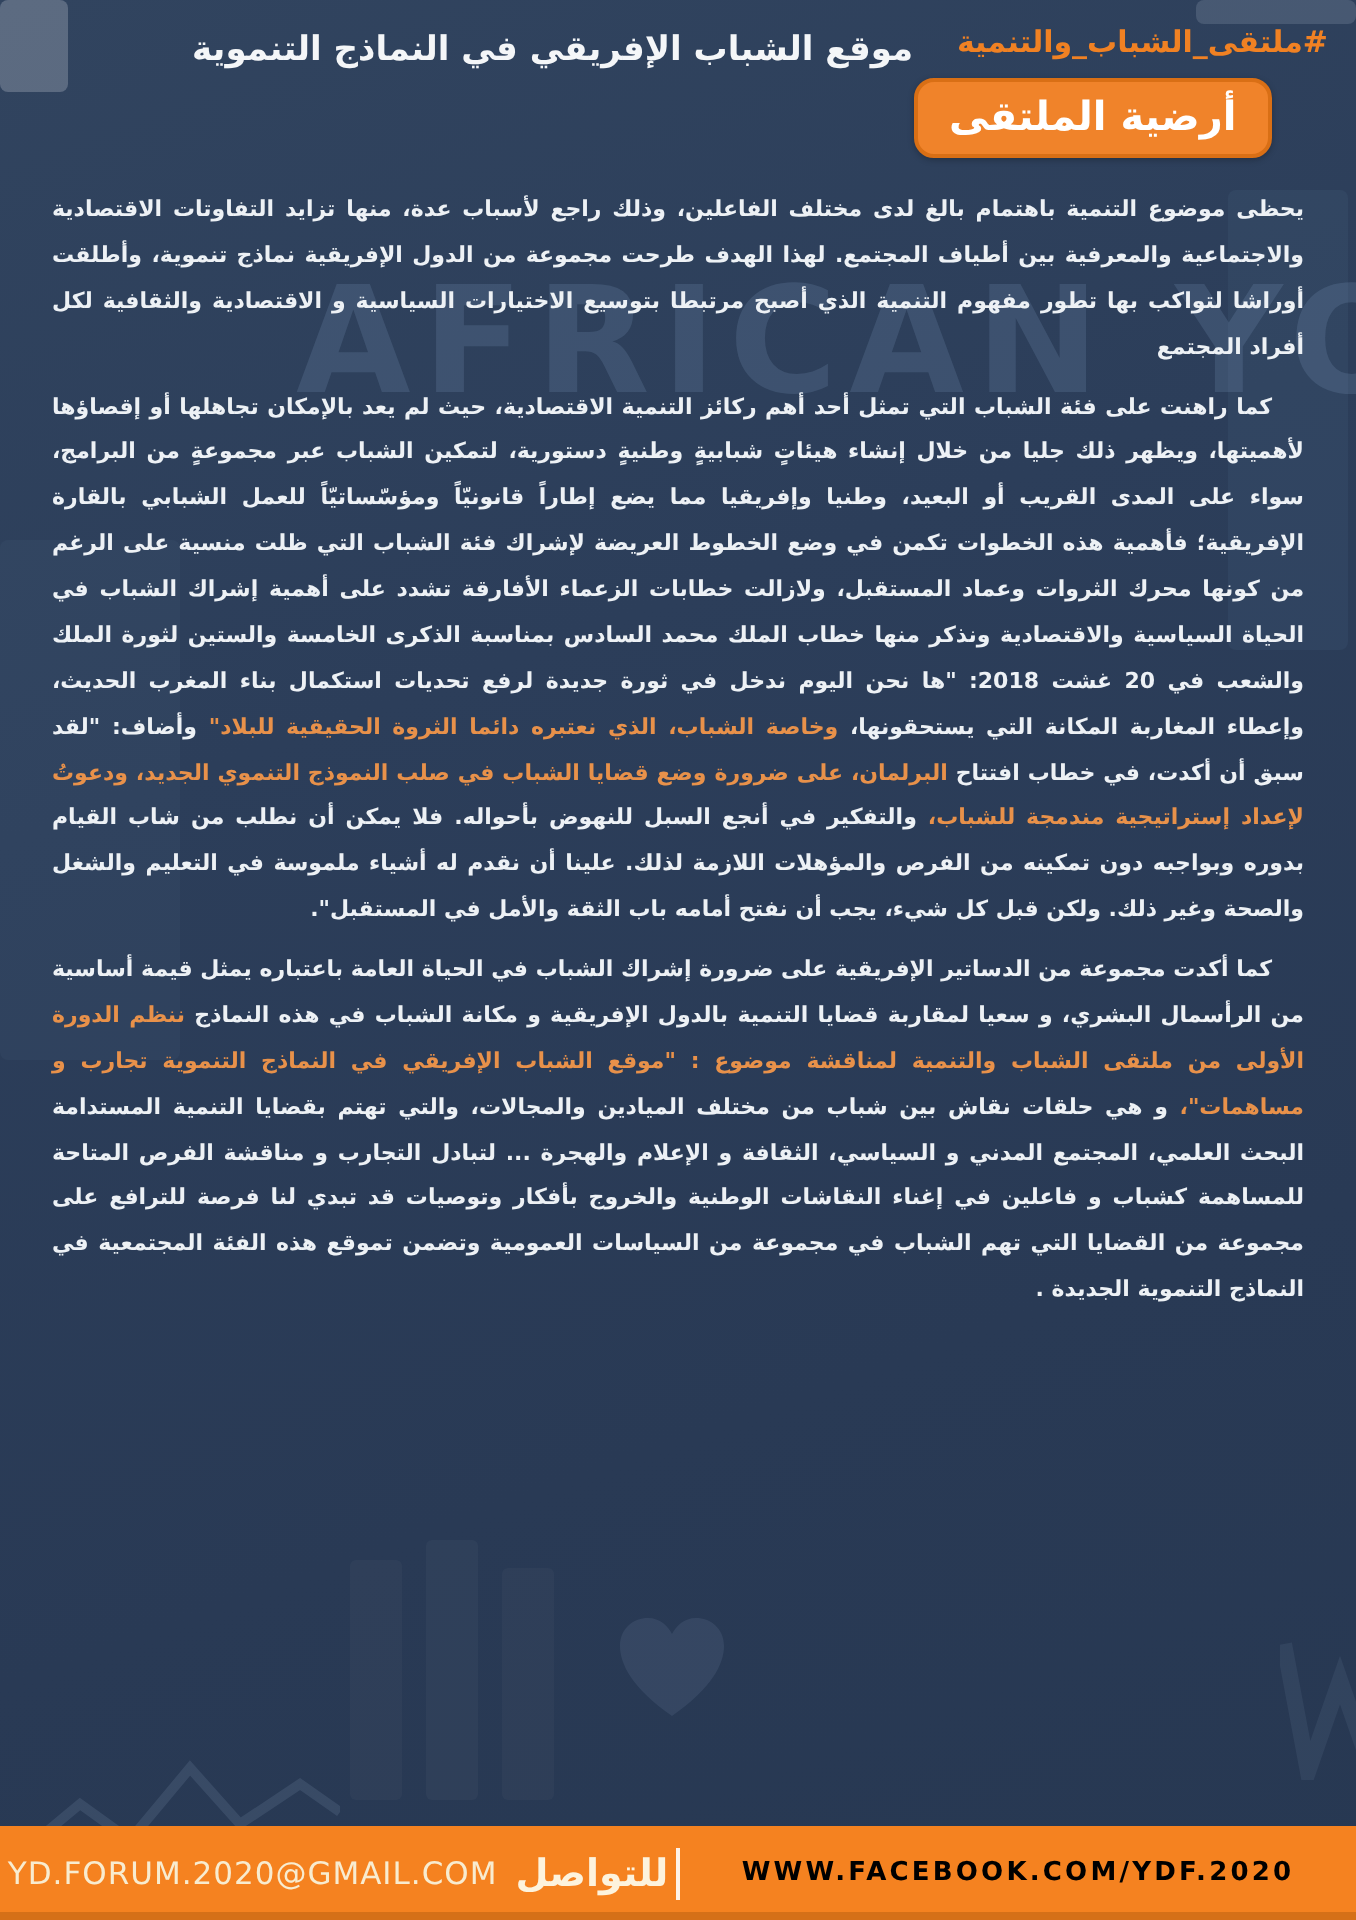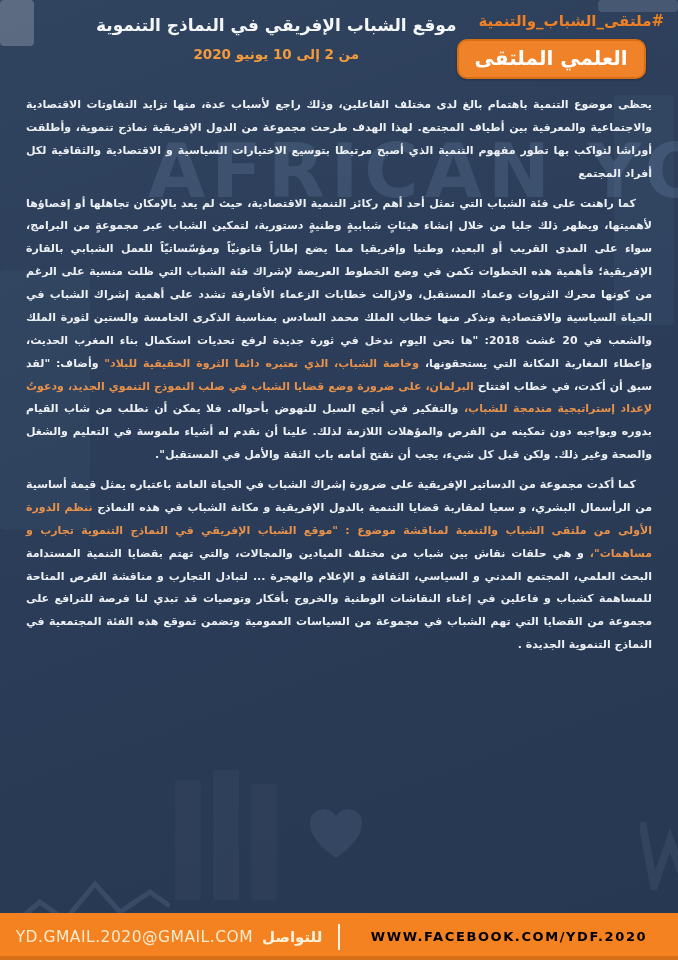--- a/index.html
+++ b/index.html
@@ -67,21 +67,21 @@
   
   .footer {
     position:absolute; bottom:0; left:0; right:0; z-index:2;
     height:47px;
     background:#f58220;
     box-shadow:inset 0 -4px 0 rgba(120,60,0,0.25);
     display:flex; align-items:center;
   }
   .footer-half { flex:1; display:flex; align-items:center; justify-content:center; gap:9px; }
   .footer-divider { width:2px; height:26px; background:rgba(255,255,255,0.9); }
-  .contact-label { color:#fdf3dd; font-weight:bold; font-size:15px; }
+  .contact-label { color:#fdf3dd; font-weight:bold; font-size:19px; }
   .email { direction:ltr; color:#f8ecd0; font-size:15.5px; letter-spacing:0.5px; font-weight:500; }
   .facebook { direction:ltr; color:#000000; font-weight:bold; font-size:13px; letter-spacing:1.6px; }
 </style>
 </head>
 <body>
 
 <div class="page">
 
   <div class="bg-layer">
     <div class="patch tl"></div>
@@ -103,39 +103,38 @@
     <svg class="bigw" width="60" height="70" viewBox="0 0 60 70">
       <path d="M2 2 L14 66 L30 20 L46 66 L58 2" fill="none" stroke="rgba(170,195,225,0.20)" stroke-width="8"></path>
     </svg>
   </div>
 
   <div class="content">
 
     <div class="header">
       <div class="header-right">
         <div class="hashtag">#ملتقى_الشباب_والتنمية</div>
-        <div class="badge">العلمي الملتقى</div>
+        <div class="badge">أرضية الملتقى</div>
       </div>
       <div class="header-main">
         <div class="title">موقع الشباب الإفريقي في النماذج التنموية</div>
-        <div class="date">من 2 إلى 10 يونيو 2020</div>
       </div>
     </div>
 
     <div class="body-text">
         <p class="para"><span>يحظى موضوع التنمية باهتمام بالغ لدى مختلف الفاعلين، وذلك راجع لأسباب عدة، منها تزايد التفاوتات الاقتصادية والاجتماعية والمعرفية بين أطياف المجتمع. لهذا الهدف طرحت مجموعة من الدول الإفريقية نماذج تنموية، وأطلقت أوراشا لتواكب بها تطور مفهوم التنمية الذي أصبح مرتبطا بتوسيع الاختيارات السياسية و الاقتصادية والثقافية لكل أفراد المجتمع</span></p>
         <p class="para indent"><span>كما راهنت على فئة الشباب التي تمثل أحد أهم ركائز التنمية الاقتصادية، حيث لم يعد بالإمكان تجاهلها أو إقصاؤها لأهميتها، ويظهر ذلك جليا من خلال إنشاء هيئاتٍ شبابيةٍ وطنيةٍ دستورية، لتمكين الشباب عبر مجموعةٍ من البرامج، سواء على المدى القريب أو البعيد، وطنيا وإفريقيا مما يضع إطاراً قانونيّاً ومؤسّساتيّاً للعمل الشبابي بالقارة الإفريقية؛ فأهمية هذه الخطوات تكمن في وضع الخطوط العريضة لإشراك فئة الشباب التي ظلت منسية على الرغم من كونها محرك الثروات وعماد المستقبل، ولازالت خطابات الزعماء الأفارقة تشدد على أهمية إشراك الشباب في الحياة السياسية والاقتصادية ونذكر منها خطاب الملك محمد السادس بمناسبة الذكرى الخامسة والستين لثورة الملك والشعب في 20 غشت 2018: "ها نحن اليوم ندخل في ثورة جديدة لرفع تحديات استكمال بناء المغرب الحديث، وإعطاء المغاربة المكانة التي يستحقونها، </span><span class="hl">وخاصة الشباب، الذي نعتبره دائما الثروة الحقيقية للبلاد"</span><span> وأضاف: "لقد سبق أن أكدت، في خطاب افتتاح </span><span class="hl">البرلمان، على ضرورة وضع قضايا الشباب في صلب النموذج التنموي الجديد، ودعوتُ لإعداد إستراتيجية مندمجة للشباب،</span><span> والتفكير في أنجع السبل للنهوض بأحواله. فلا يمكن أن نطلب من شاب القيام بدوره وبواجبه دون تمكينه من الفرص والمؤهلات اللازمة لذلك. علينا أن نقدم له أشياء ملموسة في التعليم والشغل والصحة وغير ذلك. ولكن قبل كل شيء، يجب أن نفتح أمامه باب الثقة والأمل في المستقبل".</span></p>
         <p class="para indent"><span>كما أكدت مجموعة من الدساتير الإفريقية على ضرورة إشراك الشباب في الحياة العامة باعتباره يمثل قيمة أساسية من الرأسمال البشري، و سعيا لمقاربة قضايا التنمية بالدول الإفريقية و مكانة الشباب في هذه النماذج </span><span class="hl">ننظم الدورة الأولى من ملتقى الشباب والتنمية لمناقشة موضوع : "موقع الشباب الإفريقي في النماذج التنموية تجارب و مساهمات"،</span><span> و هي حلقات نقاش بين شباب من مختلف الميادين والمجالات، والتي تهتم بقضايا التنمية المستدامة البحث العلمي، المجتمع المدني و السياسي، الثقافة و الإعلام والهجرة ... لتبادل التجارب و مناقشة الفرص المتاحة للمساهمة كشباب و فاعلين في إغناء النقاشات الوطنية والخروج بأفكار وتوصيات قد تبدي لنا فرصة للترافع على مجموعة من القضايا التي تهم الشباب في مجموعة من السياسات العمومية وتضمن تموقع هذه الفئة المجتمعية في النماذج التنموية الجديدة .</span></p>
       </div>
 
     <div class="footer">
       <div class="footer-half">
         <span class="facebook">WWW.FACEBOOK.COM/YDF.2020</span>
       </div>
       <div class="footer-divider"></div>
       <div class="footer-half">
         <span class="contact-label">للتواصل</span>
-        <span class="email">YD.GMAIL.2020@GMAIL.COM</span>
+        <span class="email">YD.FORUM.2020@GMAIL.COM</span>
       </div>
     </div>
 
   </div>
 </div>
 
 </body></html>

